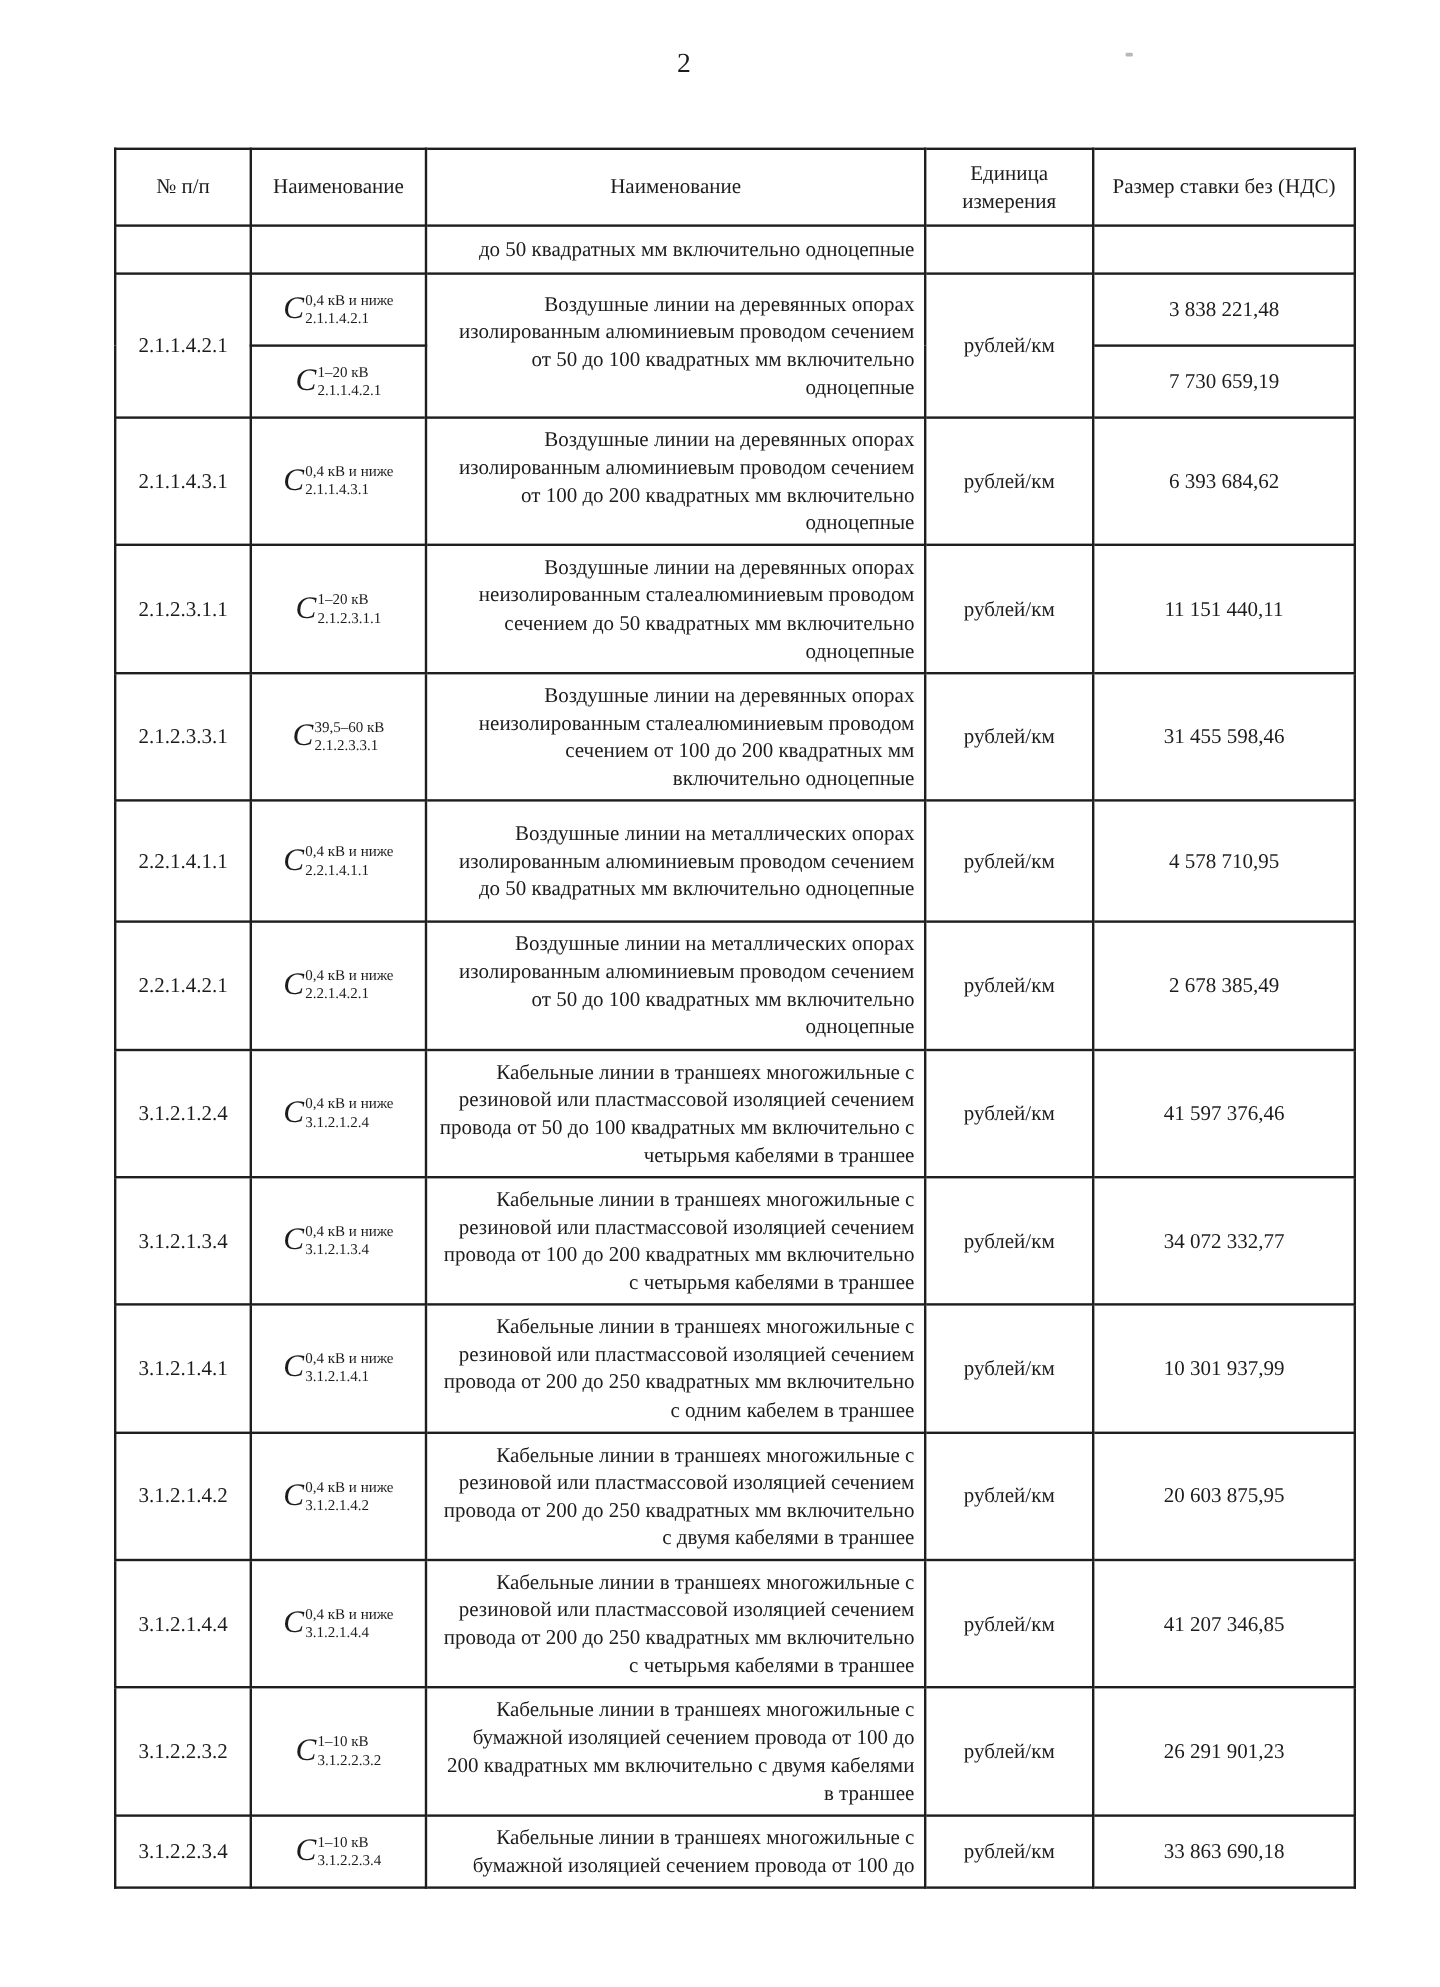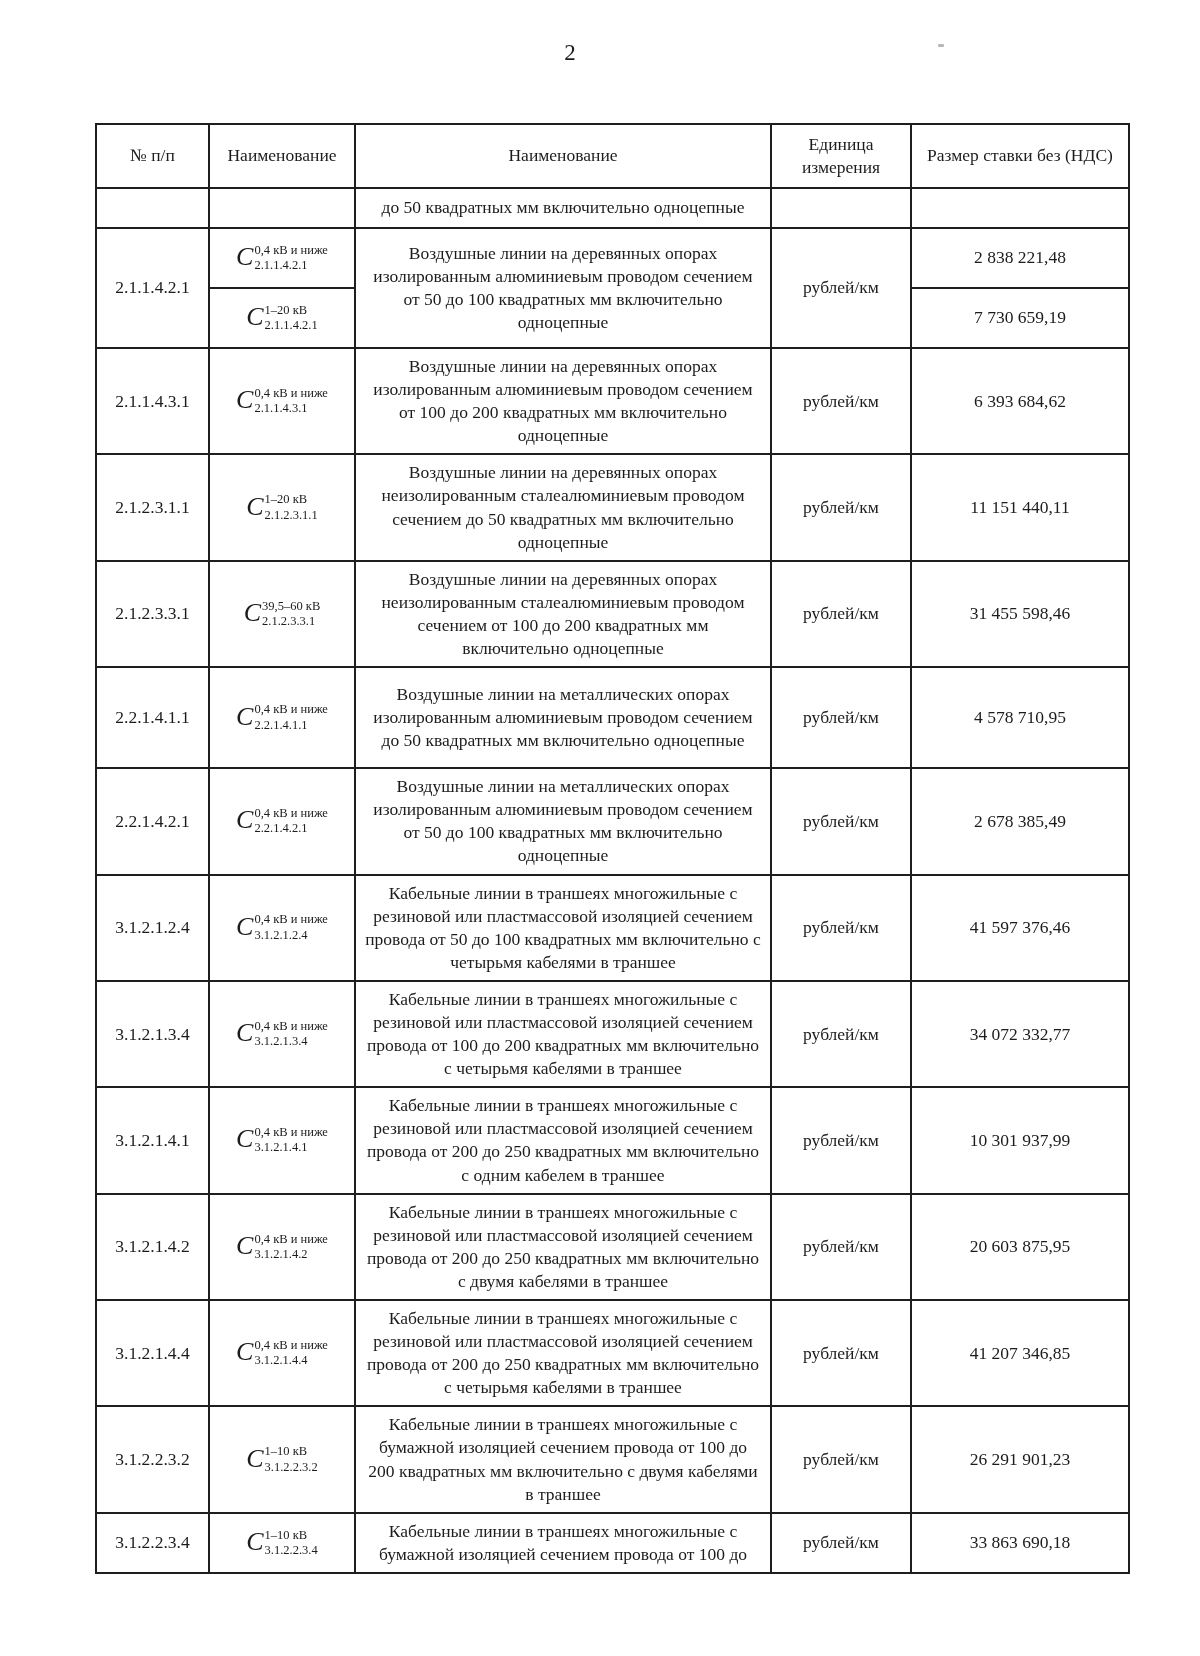--- a/index.html
+++ b/index.html
@@ -31,21 +31,21 @@
     vertical-align:middle;padding:6px 8px;
     overflow:hidden;
   }
   thead tr{height:64px}
   th{font-weight:normal;text-align:center;padding:4px 6px;}
   tbody tr{height:101px}
   tbody tr.row-cont{height:40px}
   tbody tr.sub{height:60px}
   tbody tr.row-last{height:55px}
   td.cell-num,td.cell-unit,td.cell-value,td.cell-desig{text-align:center}
-  td.cell-name{text-align:center}
+  td.cell-name{text-align:right}
   
   .desig{display:inline-flex;align-items:center;white-space:nowrap;}
   .desig .sym{
     font-style:italic;font-size:26px;line-height:1;
     padding-right:1px;transform:translateY(-1px);
   }
   .desig .ss{
     display:inline-flex;flex-direction:column;align-items:flex-start;
     font-size:12.5px;line-height:1.22;text-align:left;
   }
@@ -87,21 +87,21 @@
         <td class="cell-num" rowspan="2">2.1.1.4.2.1</td>
         <td class="cell-desig"><span class="desig">
             <span class="sym">C</span>
             <span class="ss">
               <span class="sup">0,4 кВ и ниже</span>
               <span class="sub">2.1.1.4.2.1</span>
             </span>
           </span></td>
         <td class="cell-name" rowspan="2">Воздушные линии на деревянных опорах изолированным алюминиевым проводом сечением от 50 до 100 квадратных мм включительно одноцепные</td>
         <td class="cell-unit" rowspan="2">рублей/км</td>
-        <td class="cell-value">2 838 221,48</td>
+        <td class="cell-value">3 838 221,48</td>
       </tr>
       <tr class="sub">
         <td class="cell-desig"><span class="desig">
             <span class="sym">C</span>
             <span class="ss">
               <span class="sup">1–20 кВ</span>
               <span class="sub">2.1.1.4.2.1</span>
             </span>
           </span></td>
         <td class="cell-value">7 730 659,19</td>

